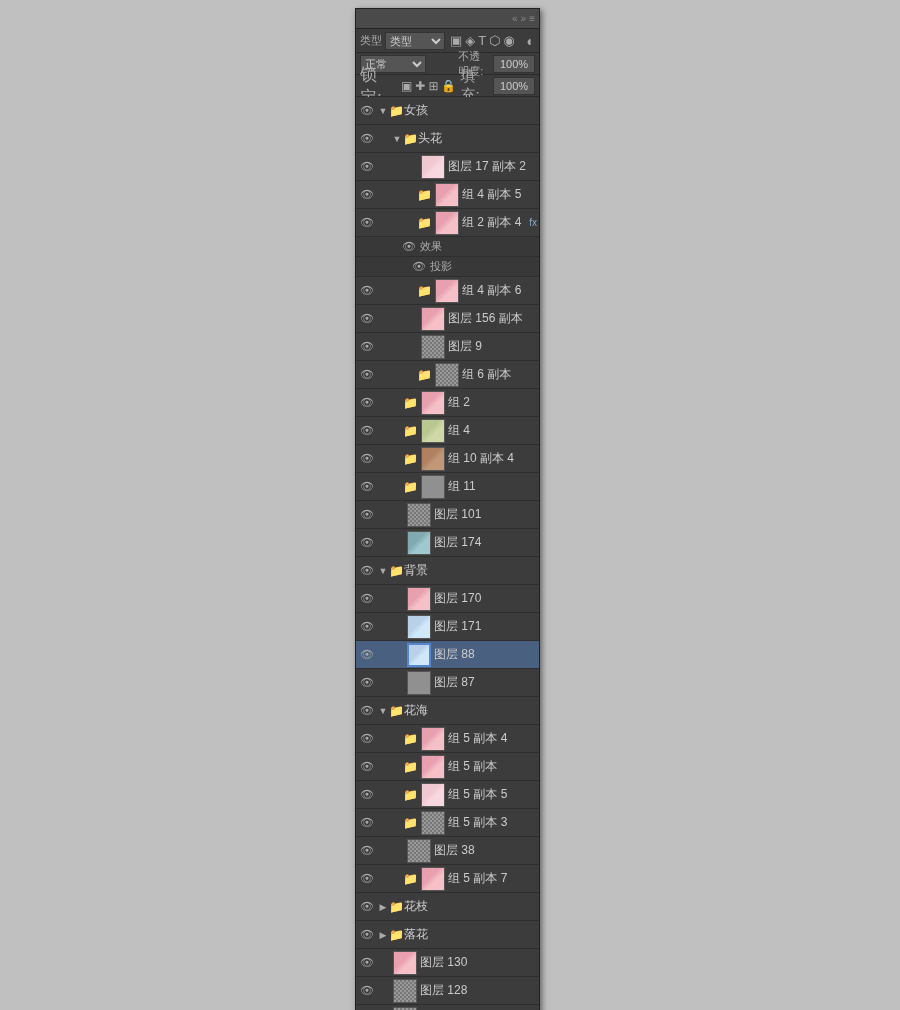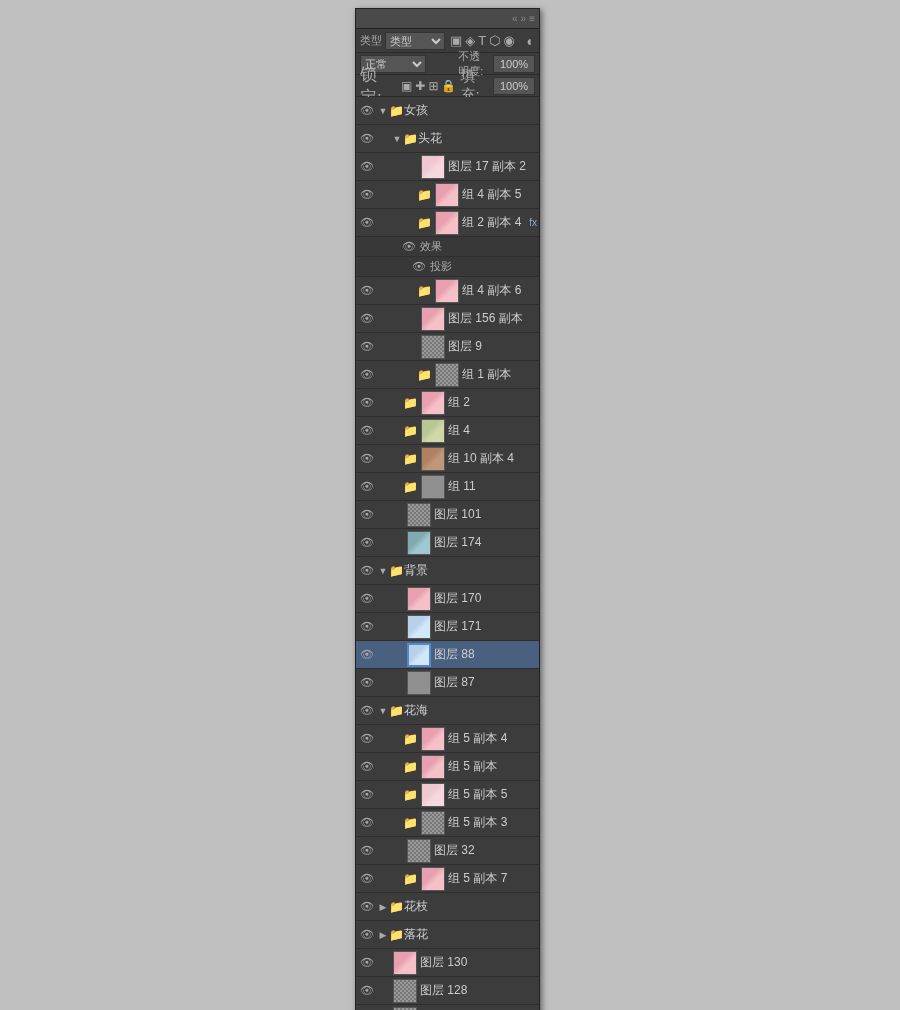--- a/index.html
+++ b/index.html
@@ -334,21 +334,21 @@
         <span style="width: 14px; flex-shrink: 0;"></span>
         <div class="layer-thumb" style="background-image: linear-gradient(45deg, rgb(119, 119, 119) 25%, transparent 25%), linear-gradient(-45deg, rgb(119, 119, 119) 25%, transparent 25%), linear-gradient(45deg, transparent 75%, rgb(119, 119, 119) 75%), linear-gradient(-45deg, transparent 75%, rgb(119, 119, 119) 75%); background-size: 4px 4px; background-position: 0px 0px, 0px 2px, 2px -2px, -2px 0px; background-color: rgb(153, 153, 153);"></div>
         <span class="layer-name">图层 9</span>
       </div>
       <div class="layer-item">
         <span class="eye-icon" style="font-size: 11px;">👁</span>
         <span style="width: 28px; flex-shrink: 0;"></span>
         <span class="expand-arrow"></span>
         <span class="folder-icon" style="font-size: 12px;">📁</span>
         <div class="layer-thumb" style="background-image: linear-gradient(45deg, rgb(119, 119, 119) 25%, transparent 25%), linear-gradient(-45deg, rgb(119, 119, 119) 25%, transparent 25%), linear-gradient(45deg, transparent 75%, rgb(119, 119, 119) 75%), linear-gradient(-45deg, transparent 75%, rgb(119, 119, 119) 75%); background-size: 4px 4px; background-position: 0px 0px, 0px 2px, 2px -2px, -2px 0px; background-color: rgb(153, 153, 153);"></div>
-        <span class="layer-name">组 1 副本</span>
+        <span class="layer-name">组 6 副本</span>
       </div>
       <div class="layer-item">
         <span class="eye-icon" style="font-size: 11px;">👁</span>
         <span style="width: 14px; flex-shrink: 0;"></span>
         <span class="expand-arrow"></span>
         <span class="folder-icon" style="font-size: 12px;">📁</span>
         <div class="layer-thumb" style="background: linear-gradient(135deg, rgb(232, 160, 176) 40%, rgb(245, 192, 200) 60%);"></div>
         <span class="layer-name">组 2</span>
       </div>
       <div class="layer-item">
@@ -461,21 +461,21 @@
         <span class="expand-arrow"></span>
         <span class="folder-icon" style="font-size: 12px;">📁</span>
         <div class="layer-thumb" style="background-image: linear-gradient(45deg, rgb(119, 119, 119) 25%, transparent 25%), linear-gradient(-45deg, rgb(119, 119, 119) 25%, transparent 25%), linear-gradient(45deg, transparent 75%, rgb(119, 119, 119) 75%), linear-gradient(-45deg, transparent 75%, rgb(119, 119, 119) 75%); background-size: 4px 4px; background-position: 0px 0px, 0px 2px, 2px -2px, -2px 0px; background-color: rgb(153, 153, 153);"></div>
         <span class="layer-name">组 5 副本 3</span>
       </div>
       <div class="layer-item">
         <span class="eye-icon" style="font-size: 11px;">👁</span>
         <span style="width: 14px; flex-shrink: 0;"></span>
         <span style="width: 14px; flex-shrink: 0;"></span>
         <div class="layer-thumb" style="background-image: linear-gradient(45deg, rgb(119, 119, 119) 25%, transparent 25%), linear-gradient(-45deg, rgb(119, 119, 119) 25%, transparent 25%), linear-gradient(45deg, transparent 75%, rgb(119, 119, 119) 75%), linear-gradient(-45deg, transparent 75%, rgb(119, 119, 119) 75%); background-size: 4px 4px; background-position: 0px 0px, 0px 2px, 2px -2px, -2px 0px; background-color: rgb(153, 153, 153);"></div>
-        <span class="layer-name">图层 32</span>
+        <span class="layer-name">图层 38</span>
       </div>
       <div class="layer-item">
         <span class="eye-icon" style="font-size: 11px;">👁</span>
         <span style="width: 14px; flex-shrink: 0;"></span>
         <span class="expand-arrow"></span>
         <span class="folder-icon" style="font-size: 12px;">📁</span>
         <div class="layer-thumb" style="background: linear-gradient(135deg, rgb(232, 160, 176) 40%, rgb(245, 192, 200) 60%);"></div>
         <span class="layer-name">组 5 副本 7</span>
       </div>
       <div class="layer-item group-header">

